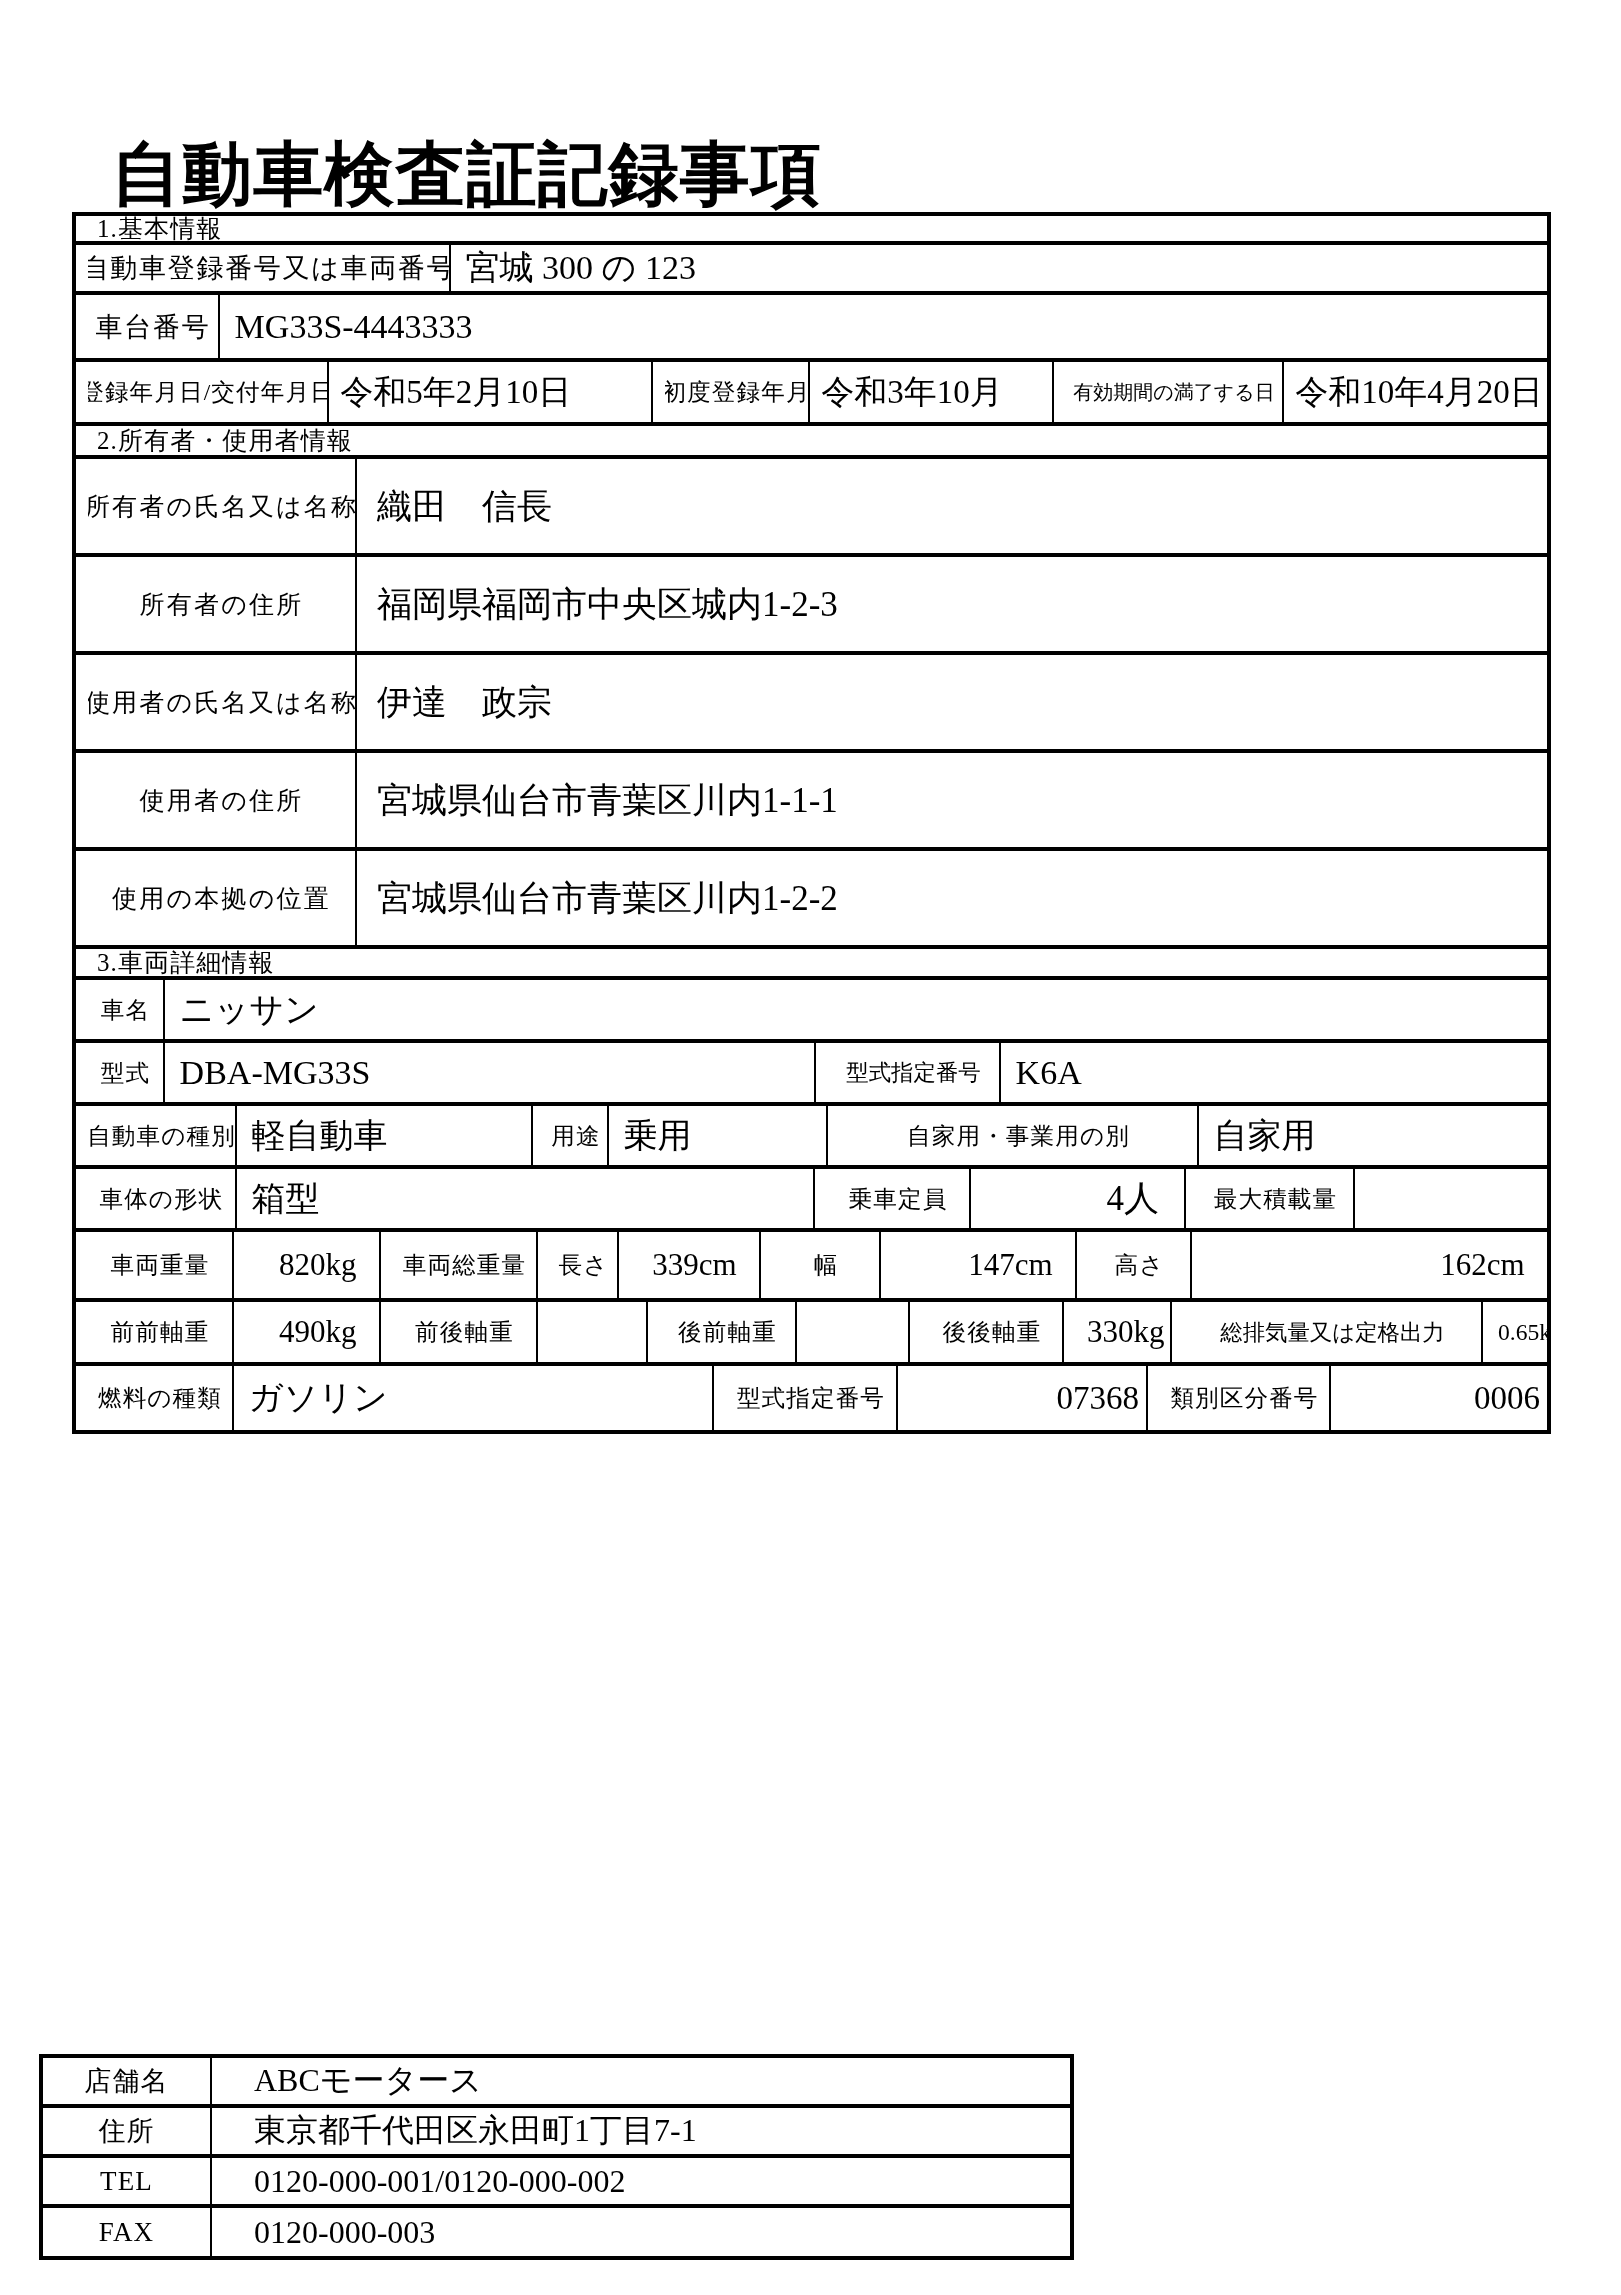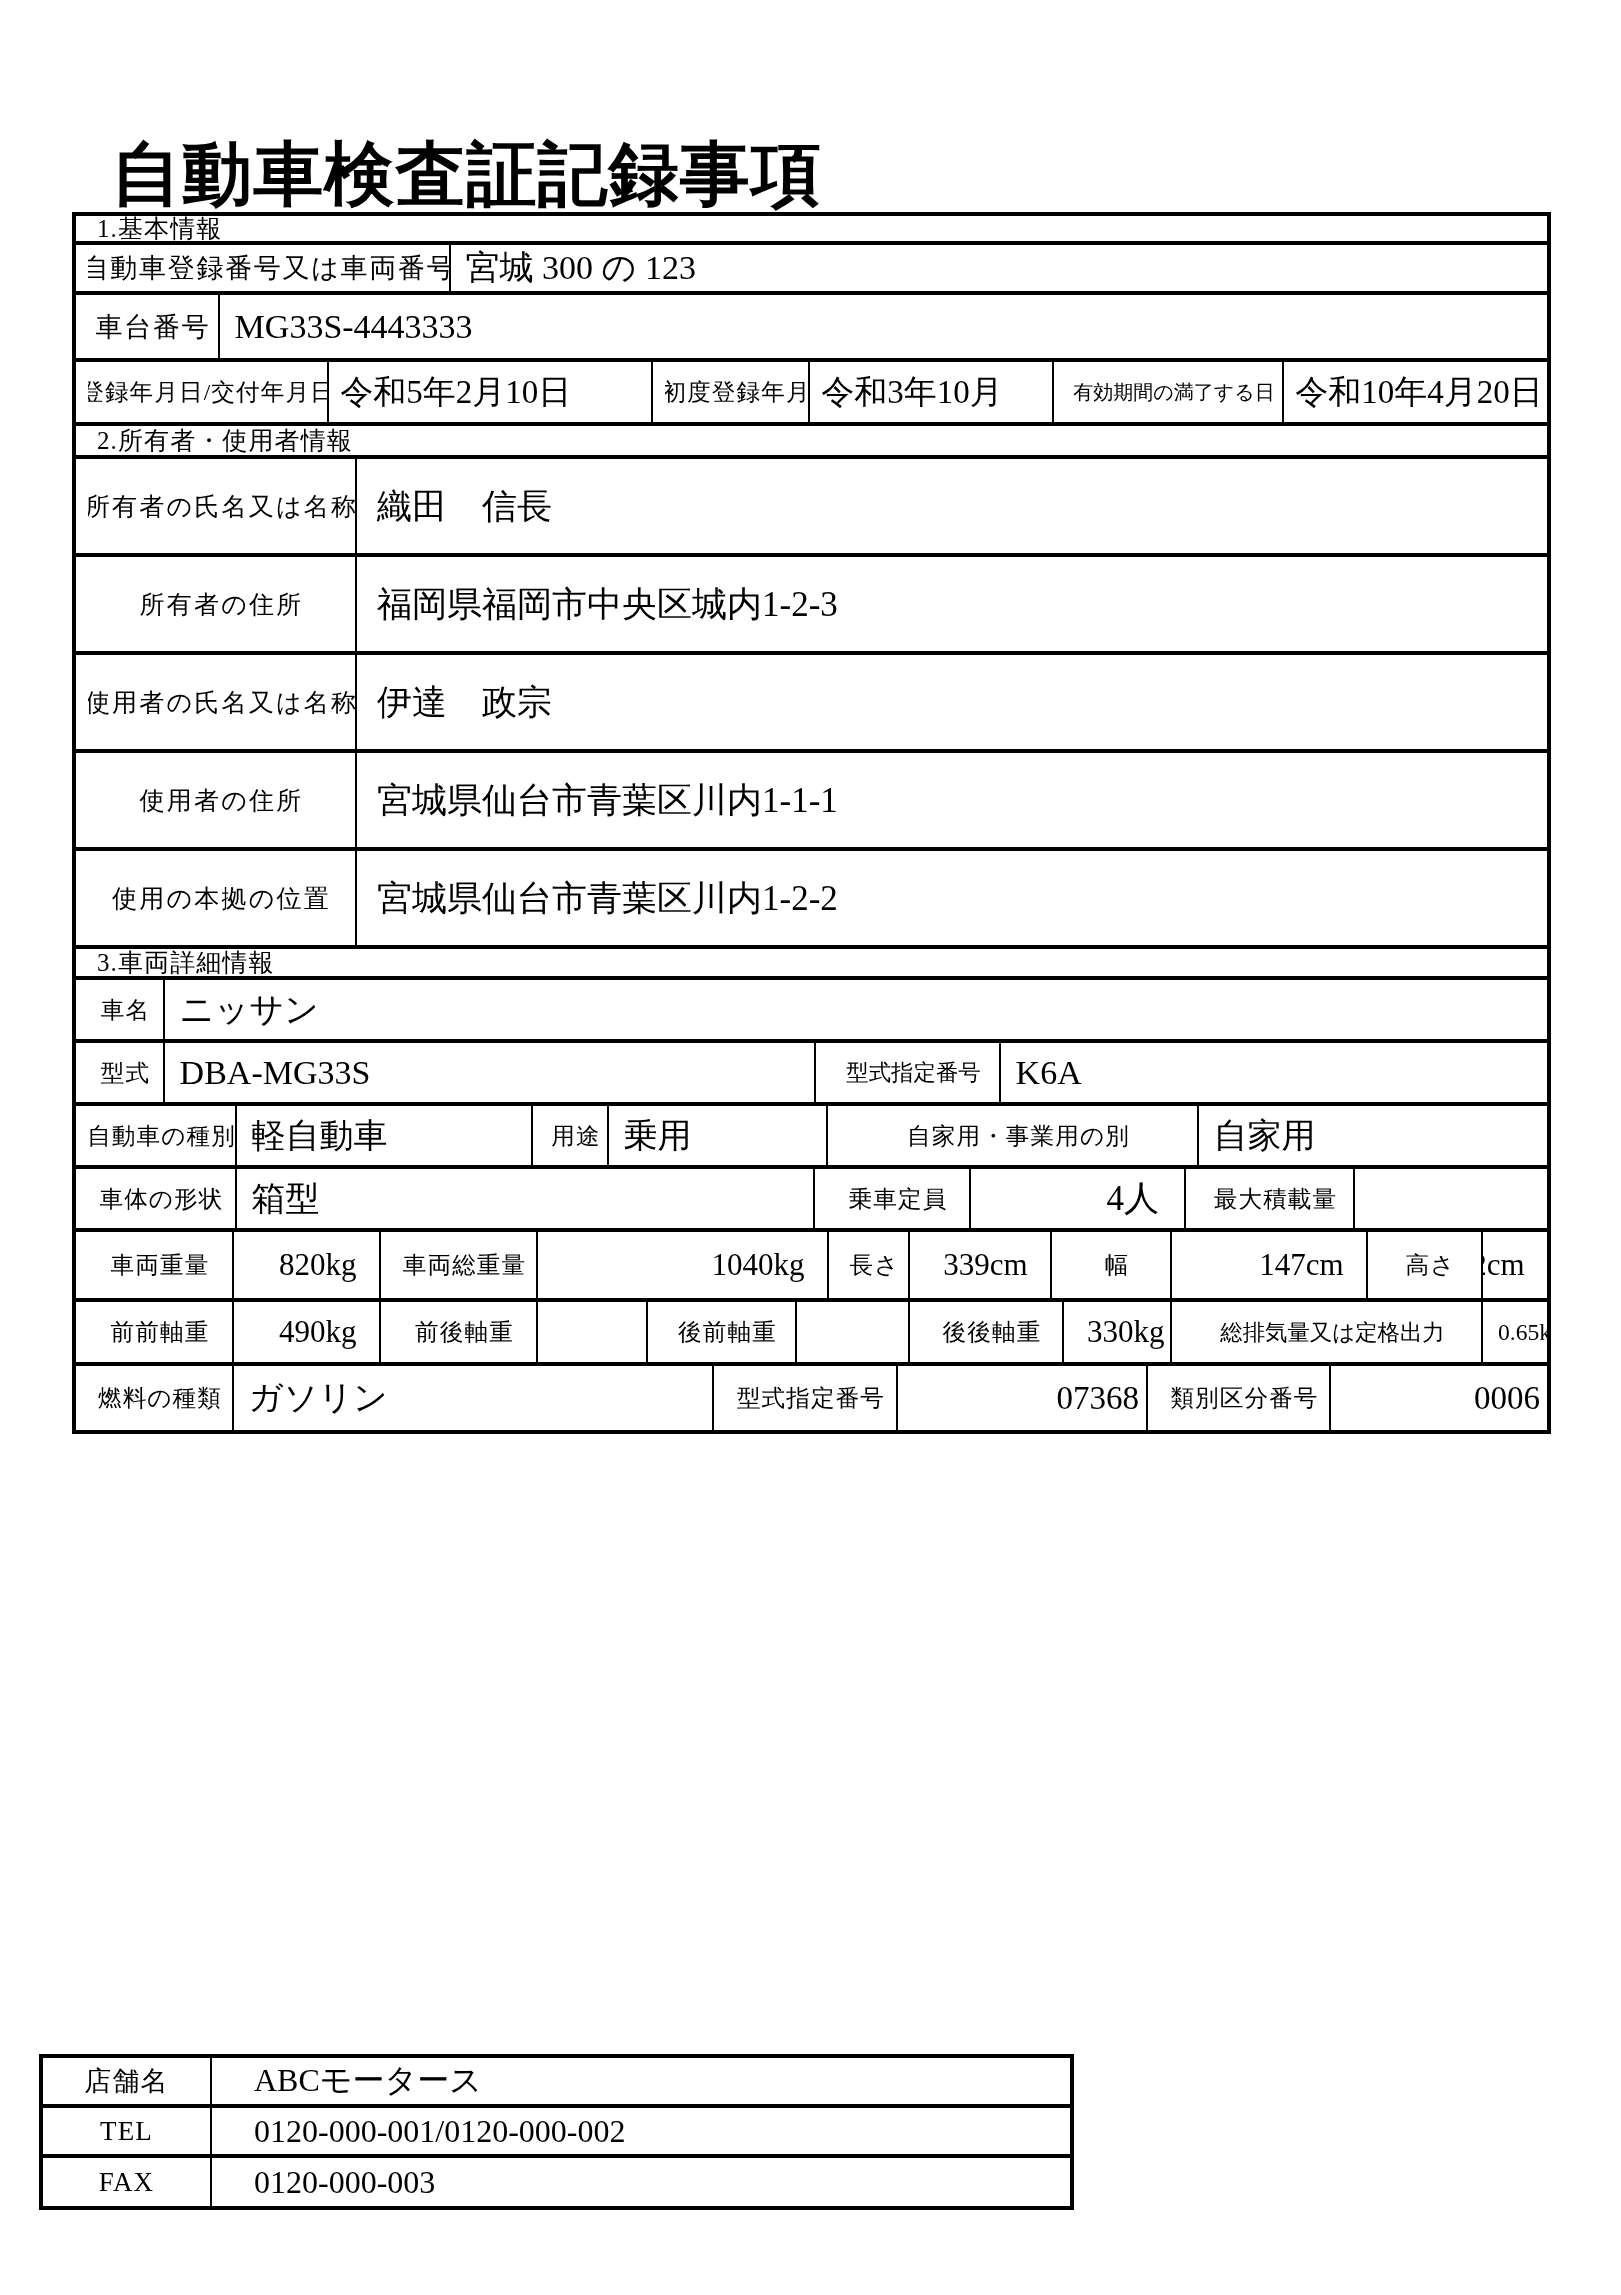--- a/index.html
+++ b/index.html
@@ -134,21 +134,20 @@
       <div class="cell lbl" style="width:144px">乗車定員</div>
       <div class="cell num-cap" style="width:215px">4人</div>
       <div class="cell lbl" style="width:157px">最大積載量</div>
       <div class="cell val"></div>
     </div>
 
     <div class="t-row" style="height:70px">
       <div class="cell lbl" style="width:146px">車両重量</div>
       <div class="cell num" style="width:147px">820kg</div>
       <div class="cell lbl" style="width:145px">車両総重量</div>
-      <div class="cell num" style="width:291px">1040kg</div>
       <div class="cell lbl" style="width:69px">長さ</div>
       <div class="cell num" style="width:142px">339cm</div>
       <div class="cell lbl" style="width:108px">幅</div>
       <div class="cell num" style="width:196px">147cm</div>
       <div class="cell lbl" style="width:103px">高さ</div>
       <div class="cell num">162cm</div>
     </div>
 
     <div class="t-row" style="height:64px">
       <div class="cell lbl" style="width:146px">前前軸重</div>
@@ -173,20 +172,24 @@
     </div>
 
   </div>
 
   <div class="tbl shop-tbl">
     <div class="t-row" style="height:50px">
       <div class="cell shop-lbl" style="width:169px">店舗名</div>
       <div class="cell shop-val">ABCモータース</div>
     </div>
     <div class="t-row" style="height:50px">
+      <div class="cell shop-lbl" style="width:169px">住所</div>
+      <div class="cell shop-val">東京都千代田区永田町1丁目7-1</div>
+    </div>
+    <div class="t-row" style="height:50px">
       <div class="cell shop-lbl" style="width:169px">TEL</div>
       <div class="cell shop-val">0120-000-001/0120-000-002</div>
     </div>
     <div class="t-row" style="height:48px">
       <div class="cell shop-lbl" style="width:169px">FAX</div>
       <div class="cell shop-val">0120-000-003</div>
     </div>
   </div>
 
 </div>

